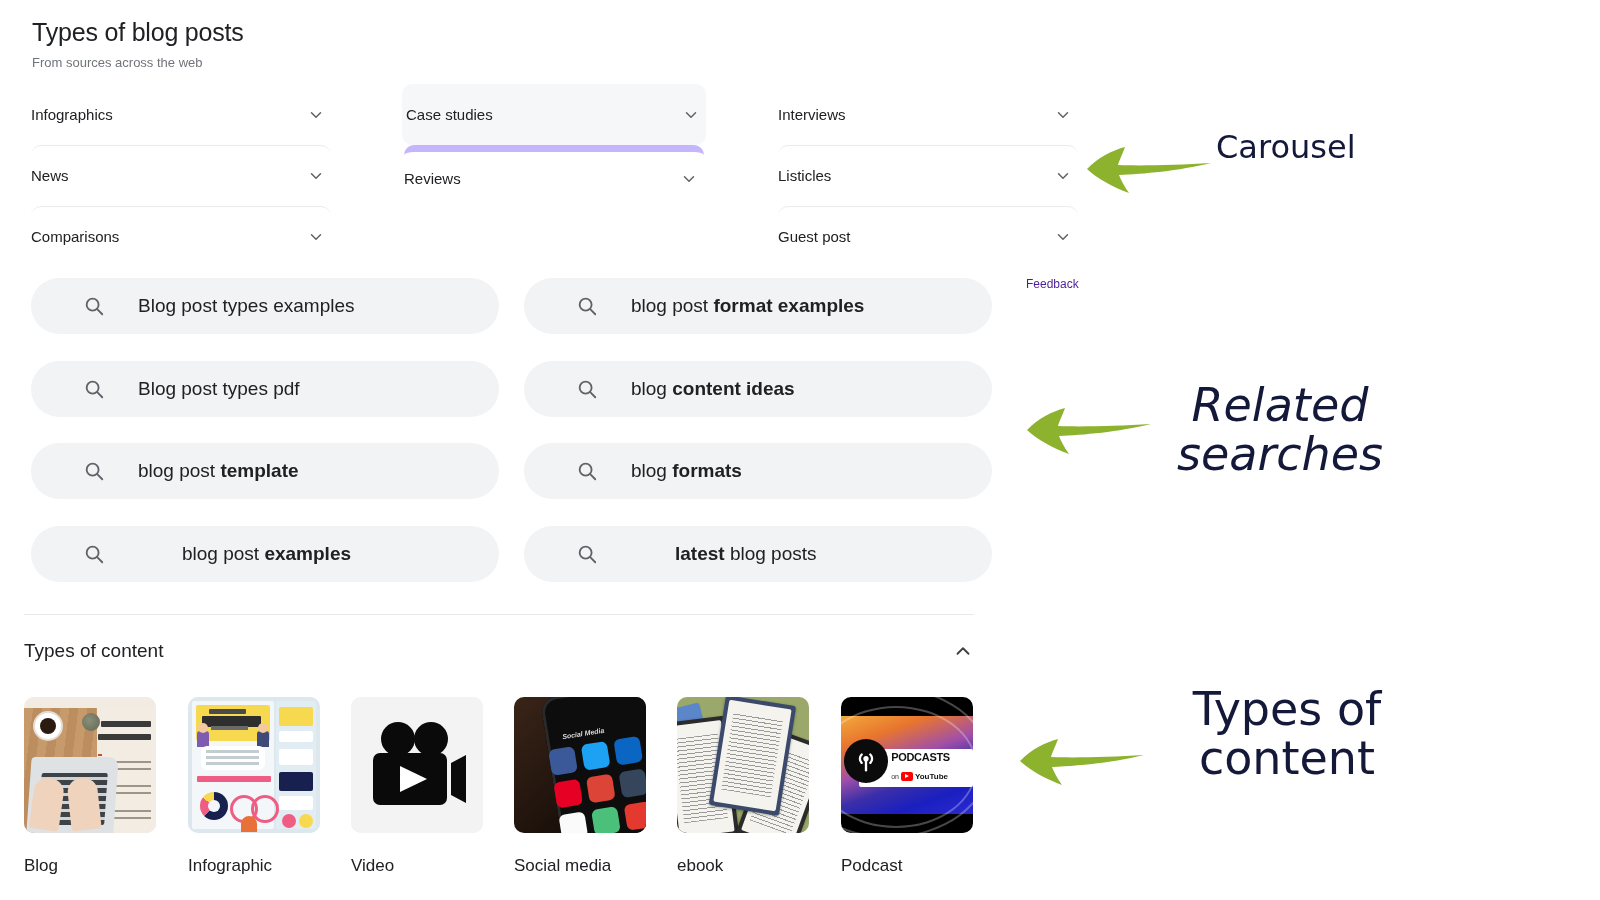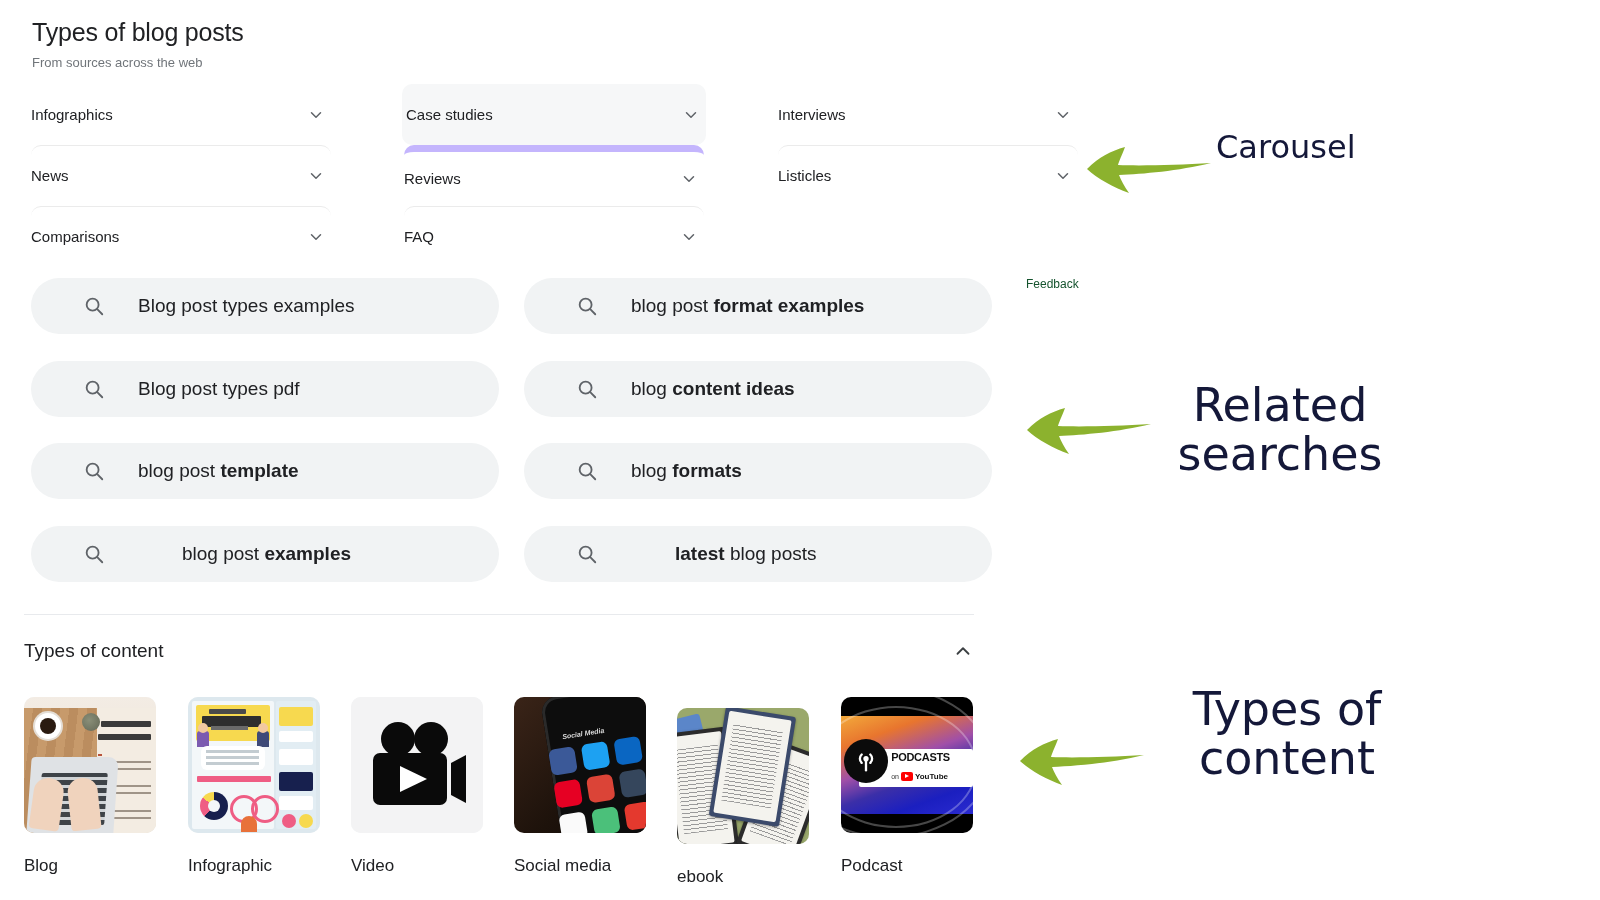--- a/index.html
+++ b/index.html
@@ -101,21 +101,21 @@
     display: block;
   }
   .chev svg { display: block; }
 
   
   .feedback {
     position: absolute;
     left: 1026px;
     top: 277px;
     font-size: 12px;
-    color: #14532d;
+    color: #4c1d95;
     line-height: 15px;
     overflow: hidden;
     width: 58px;
     white-space: nowrap;
   }
 
   
   .related {
     position: absolute;
     left: 0;
@@ -213,21 +213,21 @@
     margin-top: 22px;
     font-size: 17px;
     color: #202124;
     line-height: 22px;
     white-space: nowrap;
   }
   .tc0 { left: 24px; }
   .tc1 { left: 188px; }
   .tc2 { left: 351px; }
   .tc3 { left: 514px; }
-  .tc4 { left: 677px; margin-top: 11px; }
+  .tc4 { left: 677px; }
   .tc5 { left: 841px; }
 
   
   .art { position: absolute; inset: 0; }
 
   
   .art-blog { background: linear-gradient(180deg,#f3ece4 0%,#e8ddcd 100%); }
   .art-blog .wood { position:absolute; left:0; top:8%; width:62%; height:92%;
     background: repeating-linear-gradient(97deg,#c79a6b 0px,#c79a6b 9px,#bb8d5f 9px,#bb8d5f 18px);}
   .art-blog .paper { position:absolute; right:0; top:8%; width:45%; height:92%; background:#f3ece2;}
@@ -319,21 +319,21 @@
 
   
   .annot {
     position: absolute;
     color: #141839;
     font-family: "DejaVu Sans", sans-serif;
     line-height: 1.06;
     white-space: pre;
   }
   .annot-carousel  { left: 1216px; top: 131px; font-size: 32px; }
-  .annot-related   { left: 1160px; top: 381px; font-size: 46px; text-align: center; width: 240px;}
+  .annot-related   { left: 1160px; top: 381px; font-size: 46px; text-align: center; width: 240px; font-style: italic;}
   .annot-types     { left: 1176px; top: 685px; font-size: 46px; text-align: center; width: 222px;}
 
   .arrow { position: absolute; }
   .arrow svg { display: block; }
   .ar-carousel { left: 1085px; top: 143px; }
   .ar-related  { left: 1025px; top: 404px; }
   .ar-types    { left: 1018px; top: 735px; }
 </style>
 </head>
 <body>
@@ -384,41 +384,41 @@
           </span>
         </div>
         <div class="car-item">
           <span class="car-label">Reviews</span>
           <span class="chev">
             <svg width="18" height="18" viewBox="0 0 24 24" fill="none" stroke="#5f6368" stroke-width="2" stroke-linecap="round" stroke-linejoin="round">
                 <polyline points="6 9 12 15 18 9"></polyline>
               </svg>
           </span>
         </div>
-        <div class="car-item">
-          <span class="car-label">FAQ</span>
-          <span class="chev">
-            <svg width="18" height="18" viewBox="0 0 24 24" fill="none" stroke="#5f6368" stroke-width="2" stroke-linecap="round" stroke-linejoin="round">
-                <polyline points="6 9 12 15 18 9"></polyline>
-              </svg>
-          </span>
-        </div>
       </div>
 
       <div class="carousel-col c2">
         <div class="car-item">
           <span class="car-label">Interviews</span>
           <span class="chev">
             <svg width="18" height="18" viewBox="0 0 24 24" fill="none" stroke="#5f6368" stroke-width="2" stroke-linecap="round" stroke-linejoin="round">
                 <polyline points="6 9 12 15 18 9"></polyline>
               </svg>
           </span>
         </div>
         <div class="car-item">
           <span class="car-label">Listicles</span>
+          <span class="chev">
+            <svg width="18" height="18" viewBox="0 0 24 24" fill="none" stroke="#5f6368" stroke-width="2" stroke-linecap="round" stroke-linejoin="round">
+                <polyline points="6 9 12 15 18 9"></polyline>
+              </svg>
+          </span>
+        </div>
+        <div class="car-item">
+          <span class="car-label">Guest post</span>
           <span class="chev">
             <svg width="18" height="18" viewBox="0 0 24 24" fill="none" stroke="#5f6368" stroke-width="2" stroke-linecap="round" stroke-linejoin="round">
                 <polyline points="6 9 12 15 18 9"></polyline>
               </svg>
           </span>
         </div>
       </div>
     </div>
 
     <div class="feedback">Feedback</div>

